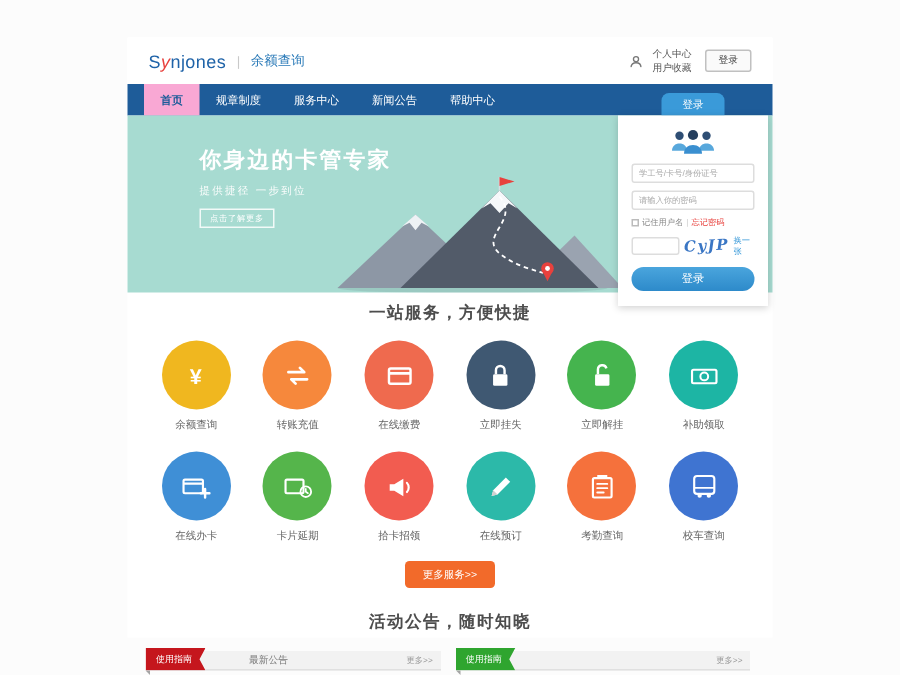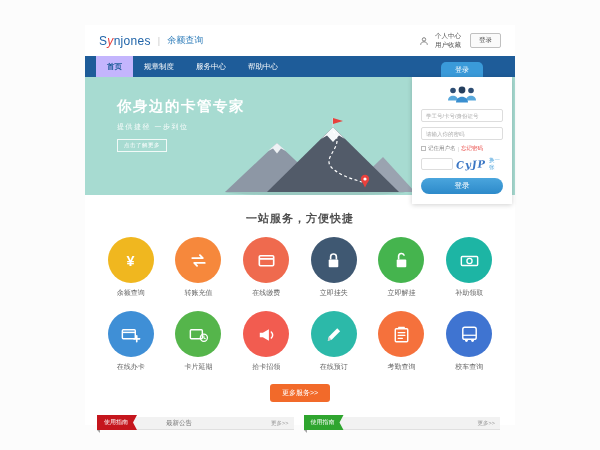--- a/index.html
+++ b/index.html
@@ -18,25 +18,25 @@
   .top-divider{color:#c9c9c9;font-size:9px;margin:0 7px;}
   .sitename{color:var(--brand_blue);font-size:9px;}
   .top-right{margin-left:auto;display:flex;align-items:center;gap:7px;}
   .top-link{font-size:6.5px;color:#555;cursor:pointer;display:flex;align-items:center;gap:2px;}
   .top-login{border:1px solid #c0c0c0;border-radius:2px;background:#fafafa;color:#444;
     font-size:6.5px;padding:2px 8px;cursor:pointer;font-family:inherit;}
 
   
   .nav{height:21px;background:var(--nav_bg);display:flex;align-items:stretch;padding-left:11px;}
   .nav-item{color:#fff;font-size:7.5px;display:flex;align-items:center;padding:0 11px;cursor:pointer;}
-  .nav-item.active{background:#c4b5fd;color:var(--nav_bg);font-weight:bold;}
+  .nav-item.active{background:#f9a8d4;color:var(--nav_bg);font-weight:bold;}
 
   
   .hero{height:118px;background:var(--hero_bg);position:relative;}
-  .hero-text{position:absolute;left:32px;top:20px;color:#fff;}
+  .hero-text{position:absolute;left:48px;top:20px;color:#fff;}
   .hero-title{font-size:14.5px;font-weight:bold;letter-spacing:1.5px;}
   .hero-subtitle{font-size:7px;margin-top:6px;letter-spacing:1.5px;opacity:.95;}
   .hero-cta{display:inline-block;margin-top:7px;border:1px solid rgba(255,255,255,.85);
     font-size:5.5px;padding:2px 6px;cursor:pointer;letter-spacing:.5px;}
   .mountains{position:absolute;left:130px;bottom:0;}
 
   
   .login-panel{position:absolute;top:-15px;left:327px;width:100px;z-index:5;}
   .login-tab{width:42px;margin:0 auto;background:var(--login_blue);color:#fff;font-size:7px;
     text-align:center;padding:3px 0 2px;border-radius:5px 5px 0 0;cursor:pointer;}
@@ -51,21 +51,21 @@
   .forgot{color:var(--accent_red);cursor:pointer;}
   .captcha-row{display:flex;align-items:center;gap:3px;margin-top:5px;}
   .captcha-input{width:32px;height:12px;border:1px solid #ddd;border-radius:2px;}
   .captcha-img{font-family:"DejaVu Serif",serif;font-style:italic;font-weight:bold;font-size:10px;
     color:#3a76c4;letter-spacing:1px;transform:rotate(-3deg);cursor:pointer;}
   .refresh{font-size:5.5px;color:var(--login_blue);cursor:pointer;}
   .login-submit{display:block;width:100%;height:16px;margin-top:7px;border:none;border-radius:8px;
     background:linear-gradient(#4aa5dd,#2d8aca);color:#fff;font-size:7.5px;cursor:pointer;font-family:inherit;}
 
   
-  .services{text-align:center;padding-top:16px;}
+  .services{text-align:center;padding-top:6px;}
   .section-title{font-size:11px;color:var(--title_gray);font-weight:bold;letter-spacing:1px;}
   .grid{width:406px;margin:11px auto 0;display:grid;grid-template-columns:repeat(6,1fr);row-gap:13px;}
   .svc{display:flex;flex-direction:column;align-items:center;cursor:pointer;}
   .svc-circle{width:46px;height:46px;border-radius:50%;display:flex;align-items:center;justify-content:center;}
   .svc-label{margin-top:5px;font-size:7px;color:#666;}
   .more-btn{display:inline-block;margin-top:12px;background:var(--orange_button);color:#fff;
     font-size:7px;padding:4px 12px;border-radius:3px;cursor:pointer;}
 
   
   .announce{margin-top:15px;}
@@ -102,20 +102,21 @@
           <span class="top-link" style="margin-right: 2px;">用户收藏</span>
         </span>
       <button class="top-login">登录</button>
     </div>
   </header>
 
   <nav class="nav" id="nav">
       <div class="nav-item active">首页</div>
       <div class="nav-item">规章制度</div>
       <div class="nav-item">服务中心</div>
+      <div class="nav-item">新闻公告</div>
       <div class="nav-item">帮助中心</div>
     </nav>
 
   <section class="hero">
     <div class="hero-text">
       <div class="hero-title">你身边的卡管专家</div>
       <div class="hero-subtitle">提供捷径 一步到位</div>
       <div class="hero-cta">点击了解更多</div>
     </div>
 
@@ -274,20 +275,21 @@
               <circle cx="15.2" cy="18.2" r="1.5" fill="#fff"></circle>
             </svg>
           </div>
           <div class="svc-label">校车查询</div>
         </div>
       </div>
     <div class="more-btn">更多服务&gt;&gt;</div>
   </section>
 
   <section class="announce">
+    <h2 class="section-title">活动公告，随时知晓</h2>
     <div class="panels" id="panels">
         <div class="panel">
           <div class="ribbon" style="background: rgb(197, 22, 29);">使用指南</div>
           <div class="ribbon-fold"></div>
           <div class="panel-head">
             <span class="panel-tab">最新公告</span>
             <span class="panel-more">更多&gt;&gt;</span>
           </div>
         </div>
         <div class="panel">

